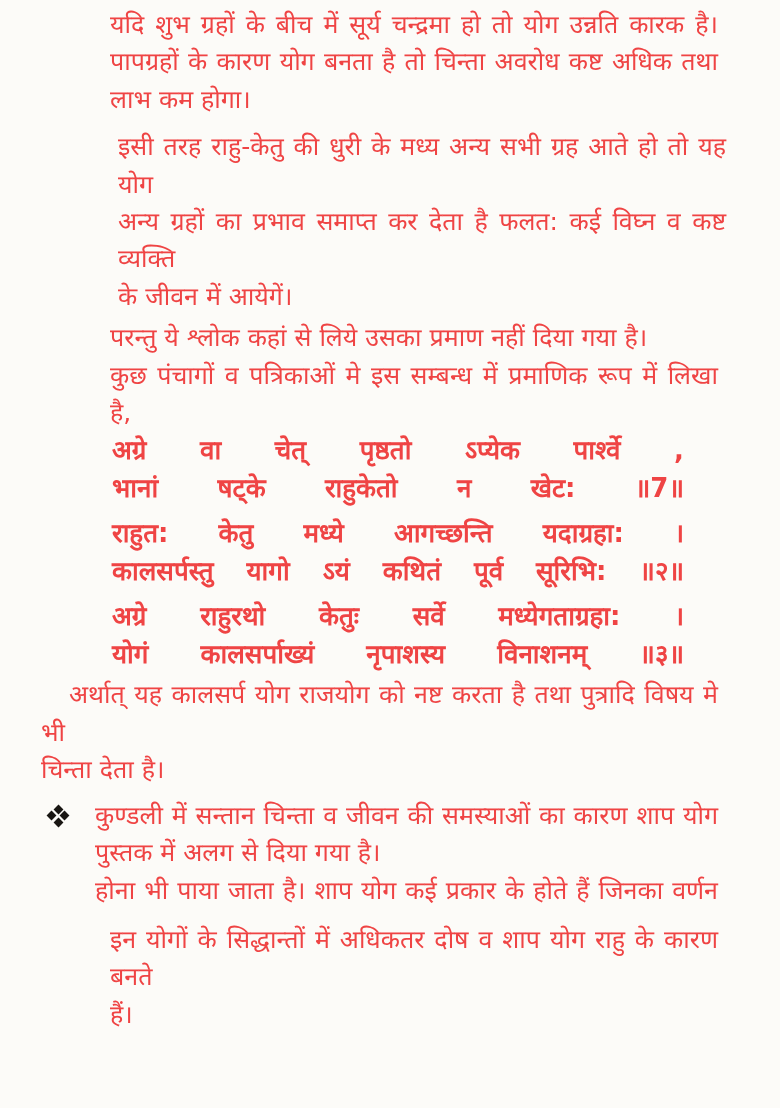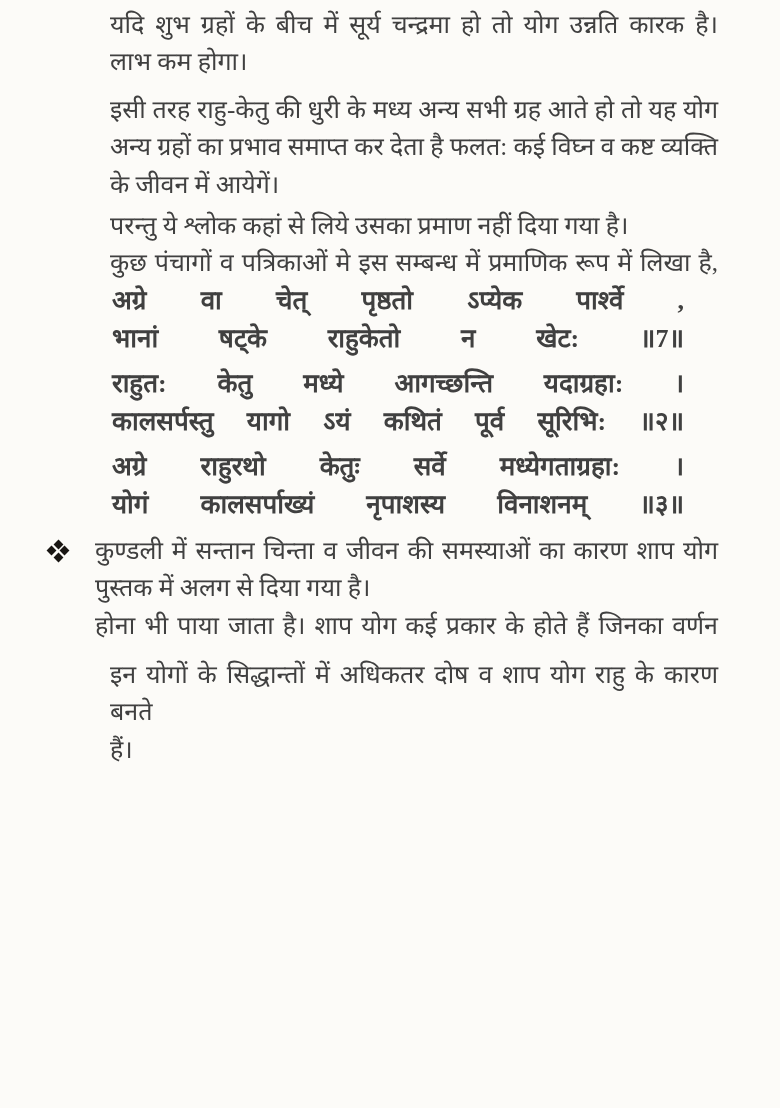--- a/index.html
+++ b/index.html
@@ -18,43 +18,42 @@
     padding-top: 6px;
     color: #191613;
   }
   
   .ln {
     font-size: 25px;
     line-height: 37.4px;
     text-align: justify;
     text-align-last: justify;
     white-space: normal;
-    color: #404040;
-    font-family: Liberation Serif, serif;
+    color: #ef4444;
   }
   .ln.end { text-align-last: left; }
 
   
   .block    { margin-left: 110px; width: 608px; }  
   .outerp   { margin-left: 41px;  width: 677px; }  
   .bullettxt{ margin-left: 95px;  width: 623px; }  
   .firstind { text-indent: 28px; }
 
   
   .verse-line {
     margin-left: 112px;
     width: 572px;
     font-weight: bold;
     font-size: 26px;
     line-height: 38px;
   }
   .couplet { margin-bottom: 7px; }
 
   
-  .p2 { margin-top: 10px; }
+  .p2 { margin-top: 10px; padding-left: 8px; }
   .p3 { margin-top: 4px; }
   .shloka { margin-top: 0; }
   .p4 { margin-top: -4px; }
   .bullet-item { margin-top: 8px; position: relative; }
   .p5 { margin-top: 12px; }
 
   
   .bullet-mark {
     position: absolute;
     left: 48px;
@@ -74,20 +73,21 @@
   .bullet-mark i.r { left: 13px;  top: 6.5px; }
   .bullet-mark i.b { left: 6.5px; top: 13px; }
 </style>
 </head>
 <body>
 
 <div class="page">
 
   <section class="p1">
     <div class="ln block">यदि शुभ ग्रहों के बीच में सूर्य चन्द्रमा हो तो योग उन्नति कारक है।</div>
+    <div class="ln block">पापग्रहों के कारण योग बनता है तो चिन्ता अवरोध कष्ट अधिक तथा</div>
     <div class="ln block end">लाभ कम होगा।</div>
   </section>
 
   <section class="p2">
     <div class="ln block">इसी तरह राहु-केतु की धुरी के मध्य अन्य सभी ग्रह आते हो तो यह योग</div>
     <div class="ln block">अन्य ग्रहों का प्रभाव समाप्त कर देता है फलत: कई विघ्न व कष्ट व्यक्ति</div>
     <div class="ln block end">के जीवन में आयेगें।</div>
   </section>
 
   <section class="p3">
@@ -103,20 +103,24 @@
     <div class="couplet">
       <div class="ln verse-line">राहुत: केतु मध्ये आगच्छन्ति यदाग्रहा: ।</div>
       <div class="ln verse-line">कालसर्पस्तु यागो ऽयं कथितं पूर्व सूरिभि: ॥२॥</div>
     </div>
     <div class="couplet">
       <div class="ln verse-line">अग्रे राहुरथो केतुः सर्वे मध्येगताग्रहा: ।</div>
       <div class="ln verse-line">योगं कालसर्पाख्यं नृपाशस्य विनाशनम् ॥३॥</div>
     </div>
   </section>
 
+  <section class="p4">
+    <div class="ln outerp firstind">अर्थात् यह कालसर्प योग राजयोग को नष्ट करता है तथा पुत्रादि विषय मे भी</div>
+    <div class="ln outerp end">चिन्ता देता है।</div>
+  </section>
 
   <section class="bullet-item">
     <span class="bullet-mark">
       <i class="t"></i>
         <i class="l"></i>
         <i class="r"></i>
         <i class="b"></i>
     </span>
     <div class="ln bullettxt">कुण्डली में सन्तान चिन्ता व जीवन की समस्याओं का कारण शाप योग</div>
     <div class="ln bullettxt end">पुस्तक में अलग से दिया गया है।</div>

